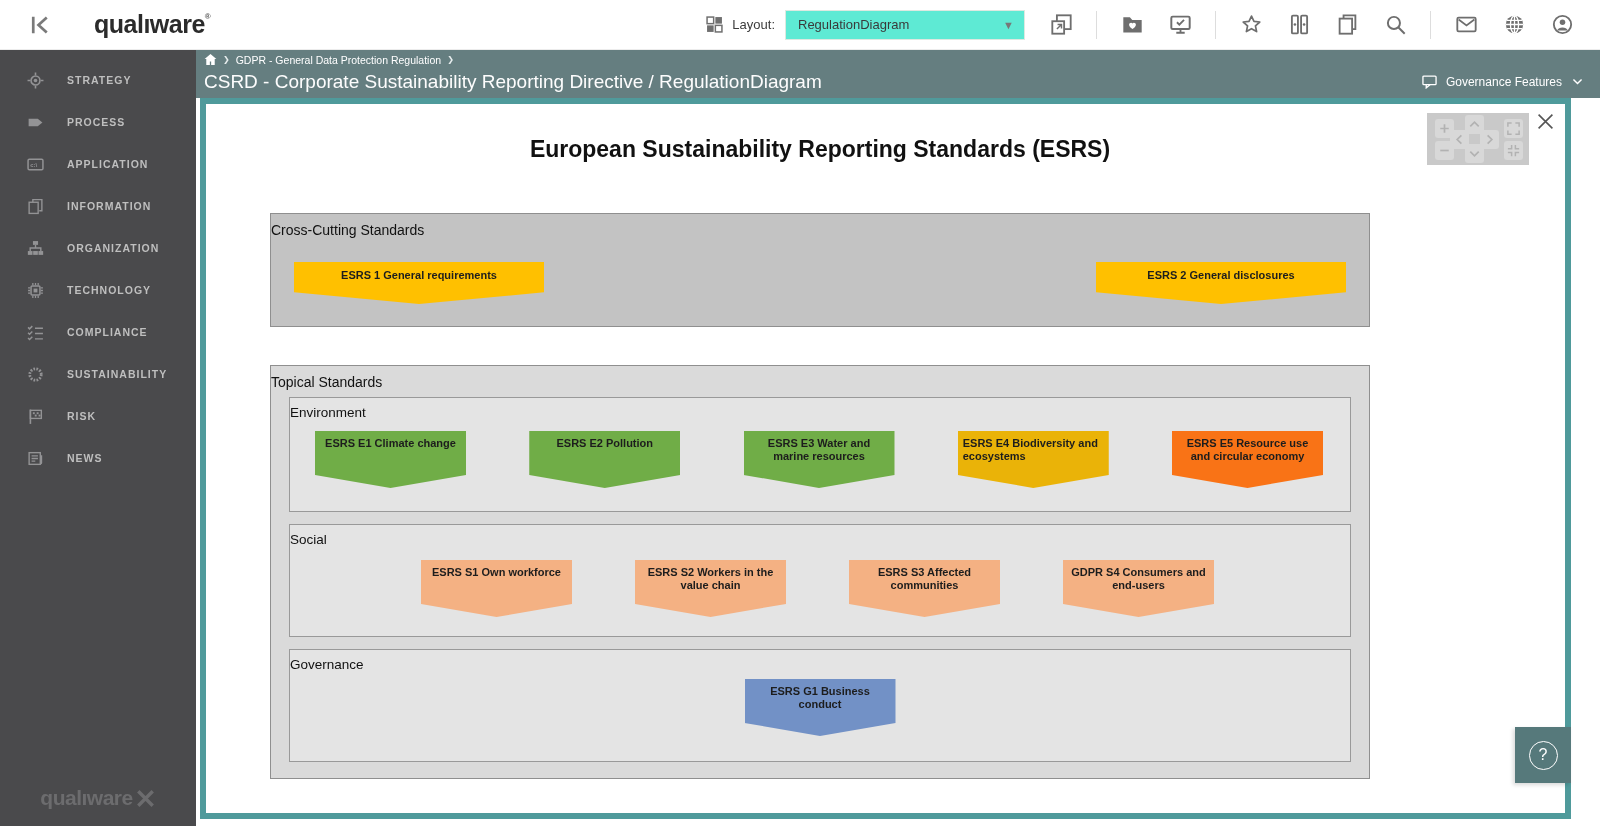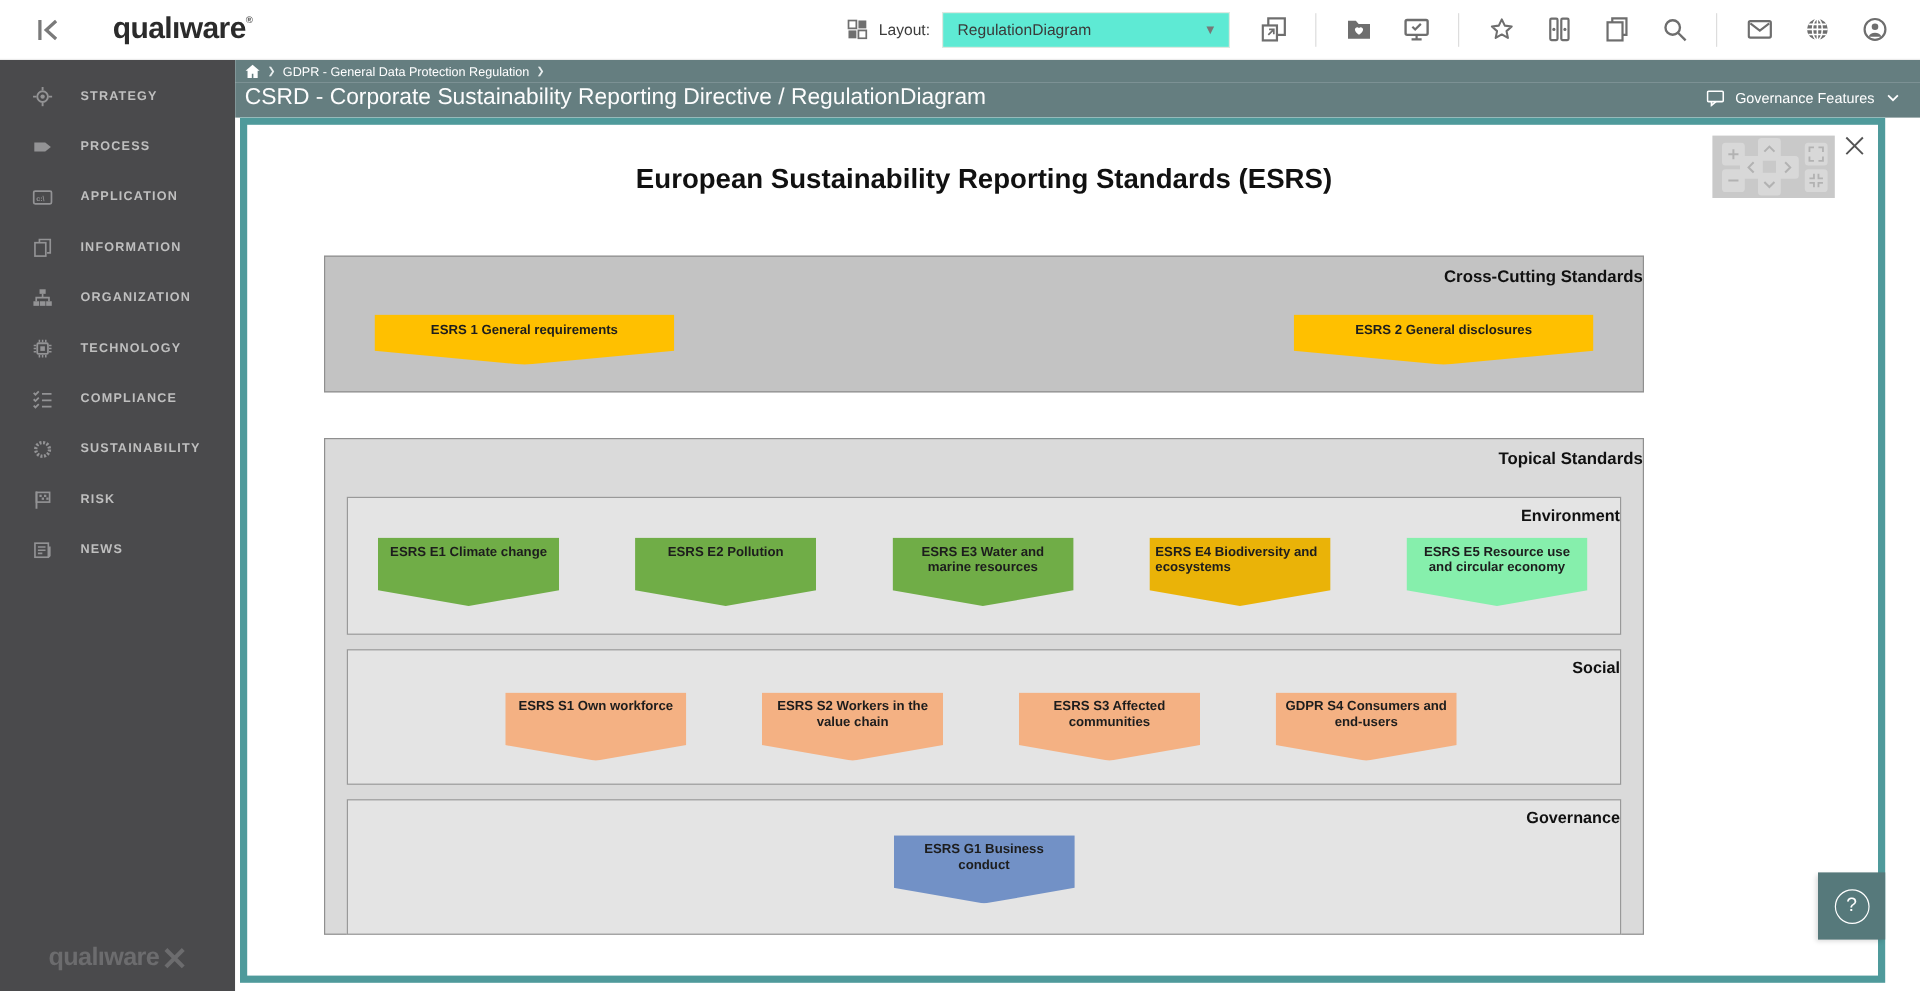--- a/index.html
+++ b/index.html
@@ -59,27 +59,27 @@
   .nw-pan-up { left:38px; top:2px; }
   .nw-pan-left { left:23px; top:17px; }
   .nw-pan-right { left:53px; top:17px; }
   .nw-pan-down { left:38px; top:31px; }
   .nw-fullscreen { left:77px; top:6px; }
   .nw-fit-view { left:77px; top:28px; }
 
   .std-box { position:absolute; left:64px; width:1100px; }
   .cross-box { top:109px; height:114px; background:#c3c3c3; border:1px solid #8f8f8f; }
   .topical-box { top:261px; height:414px; background:#dadada; border:1px solid #8f8f8f; }
-  .box-header { text-align:right; font-weight:bold; font-size:14px; padding-top:8px; color:#111; }
-  .section-box { margin:24px 18px 0; height:115px; background:#e4e4e4; border:1px solid #999; }
+  .box-header { text-align:left; font-weight:normal; font-size:14px; padding-top:8px; color:#111; }
+  .section-box { margin:7px 18px 0; height:115px; background:#e4e4e4; border:1px solid #999; }
   .section-box + .section-box { margin-top:12px; height:113px; }
   .sec-header { font-size:13.5px; padding-top:7px; }
 
   .banner-row { display:flex; }
-  .row-cross { justify-content:space-between; padding:0 41px; margin-top:24px; }
+  .row-cross { justify-content:space-between; padding:0 23px; margin-top:24px; }
   .row-environment { justify-content:space-between; padding:0 27px 0 25px; margin-top:11px; }
   .row-social { justify-content:space-between; padding:0 136px 0 131px; margin-top:13px; }
   .row-governance { justify-content:center; margin-top:7px; }
 
   .banner { width:151px; height:57px; clip-path:polygon(0 0,100% 0,100% 77%,50% 100%,0 77%); padding:6px 5px 0; flex-shrink:0; cursor:pointer; }
   .banner.wide { width:250px; height:42px; clip-path:polygon(0 0,100% 0,100% 72%,50% 100%,0 72%); padding-top:7px; }
   .banner-label { display:block; width:100%; text-align:center; font-size:11px; line-height:13px; font-weight:bold; color:#1d1d1d; }
 
   .help-btn { position:absolute; right:29px; bottom:43px; width:56px; height:56px; background:#56797b; border:none; display:flex; align-items:center; justify-content:center; cursor:pointer; z-index:6; box-shadow:-2px 2px 4px rgba(0,0,0,0.15); }
   .help-circle { width:29px; height:29px; border:1.6px solid #fff; border-radius:50%; color:#fff; font-size:16px; display:flex; align-items:center; justify-content:center; }
@@ -408,21 +408,21 @@
                   </div>
                   <div class="banner" style="background: rgb(112, 173, 71);">
                     <span class="banner-label">ESRS E2 Pollution</span>
                   </div>
                   <div class="banner" style="background: rgb(112, 173, 71);">
                     <span class="banner-label">ESRS E3 Water and marine resources</span>
                   </div>
                   <div class="banner" style="background: #eab308;">
                     <span class="banner-label" style="text-align: left;">ESRS E4 Biodiversity and ecosystems</span>
                   </div>
-                  <div class="banner" style="background: #86efac;">
+                  <div class="banner" style="background: #f97316;">
                     <span class="banner-label">ESRS E5 Resource use and circular economy</span>
                   </div>
                 </div>
               </div>
               <div class="section-box">
                 <div class="box-header sec-header">Social</div>
                 <div class="banner-row row-social">
                   <div class="banner" style="background: rgb(244, 177, 131);">
                     <span class="banner-label">ESRS S1 Own workforce</span>
                   </div>

